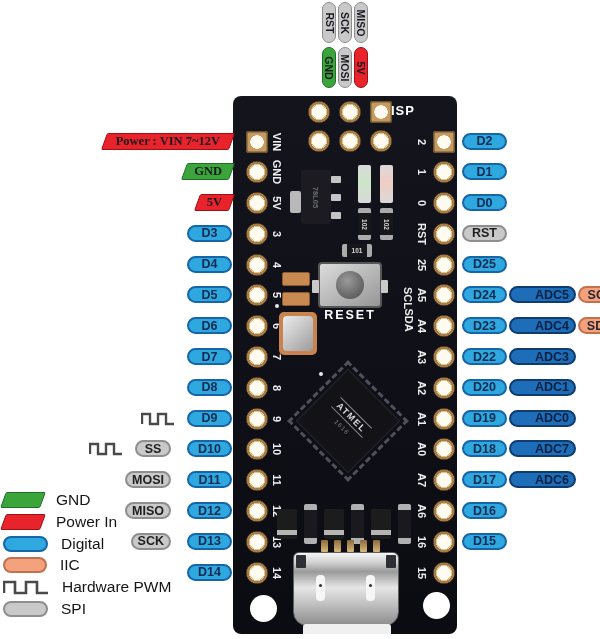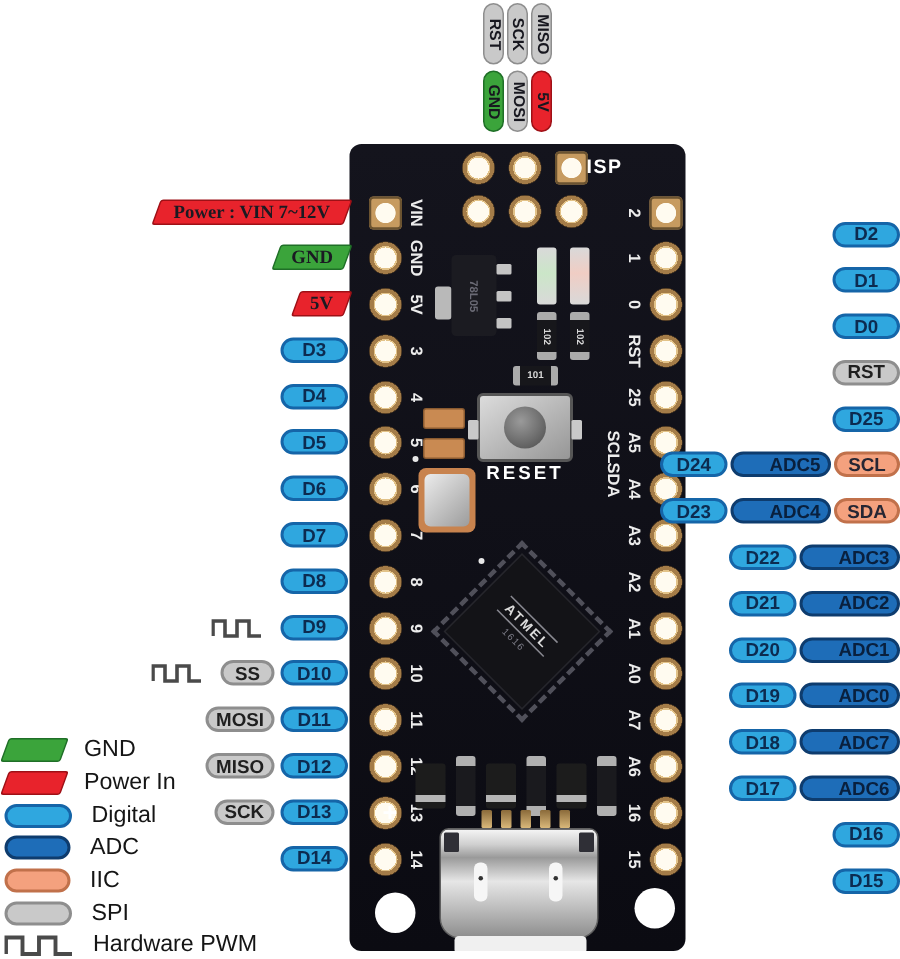--- a/index.html
+++ b/index.html
@@ -29,25 +29,25 @@
          display:flex;align-items:center;justify-content:center;}
   .vpill.spi{background:var(--spi);border-color:#8E8E8E;}
   .vpill.gnd{background:var(--gnd);border-color:#1F6F27;}
   .vpill.power{background:var(--power);border-color:#9E1016;}
   .vtext{transform:rotate(90deg);white-space:nowrap;}
   .vpill .vtext{font-size:10.5px;font-weight:bold;color:#17171F;}
 
   
   .labels-left{position:absolute;left:0;top:132px;width:232px;display:flex;
                flex-direction:column;gap:12.8px;align-items:flex-end;}
-  .labels-right{position:absolute;left:462px;top:147px;width:138px;display:flex;
-                flex-direction:column;gap:12.8px;align-items:flex-end;}
+  .labels-right{position:absolute;left:462px;top:132px;width:138px;display:flex;
+                flex-direction:column;gap:12.8px;align-items:flex-start;}
   .lrow{display:flex;align-items:center;height:18px;}
   .labels-right .lrow > * + *{margin-left:2px;}
-  .prefix{margin-right:4px;min-width:36px;}
+  .prefix{margin-right:16px;min-width:36px;}
   .row-pwm{margin-right:12px;display:flex;align-items:center;}
   .pwm-glyph svg{display:block;}
 
   
   .board{position:absolute;left:233px;top:96px;width:224px;height:538px;border-radius:8px;
          background:linear-gradient(180deg,#14141d,#0b0b12);overflow:hidden;}
   .pad{width:22px;height:22px;border-radius:50%;
        background:radial-gradient(circle,#FFFBF0 0 7px,#E2C288 7px 8px,#A47C48 8px 10.5px,#5A4226 10.5px 11px,rgba(0,0,0,0) 11.5px);}
   .pad-col{position:absolute;top:34.5px;display:flex;flex-direction:column;gap:8.8px;}
   .pad-col.pleft{left:13px;} .pad-col.pright{left:200px;}
@@ -581,29 +581,20 @@
       <div class="lrow">
         <span class="chip pill digital">
           <span class="t">D22</span>
         </span>
         <span class="chip pill adc">
           <span class="t">ADC3</span>
         </span>
 
       </div>
 
-      <div class="lrow">
-        <span class="chip pill digital">
-          <span class="t">D21</span>
-        </span>
-        <span class="chip pill adc">
-          <span class="t">ADC2</span>
-        </span>
-
-      </div>
 
       <div class="lrow">
         <span class="chip pill digital">
           <span class="t">D20</span>
         </span>
         <span class="chip pill adc">
           <span class="t">ADC1</span>
         </span>
 
       </div>
@@ -666,42 +657,37 @@
 
         <span class="legend-label">Power In</span>
       </div>
 
       <div class="legend-row">
         <span class="chip sw pill digital"></span>
 
         <span class="legend-label">Digital</span>
       </div>
 
-      <div class="legend-row">
-        <span class="chip sw pill adc"></span>
-
-        <span class="legend-label">ADC</span>
-      </div>
 
       <div class="legend-row">
         <span class="chip sw pill iic"></span>
 
         <span class="legend-label">IIC</span>
-      </div>
-
-      <div class="legend-row">
-        <span class="chip sw pill spi"></span>
-
-        <span class="legend-label">SPI</span>
       </div>
 
       <div class="legend-row">
 
         <span class="pwm-glyph">
           <svg width="46" height="16" viewBox="0 0 46 16">
             <path d="M1 14 V3 H12 V14 H23 V3 H34 V14 H45" fill="none" stroke="#4A4A4A" stroke-width="2.6"></path>
           </svg>
         </span>
         <span class="legend-label">Hardware PWM</span>
       </div>
+
+      <div class="legend-row">
+        <span class="chip sw pill spi"></span>
+
+        <span class="legend-label">SPI</span>
+      </div>
     </div>
 
 </div>
 
 </body></html>

